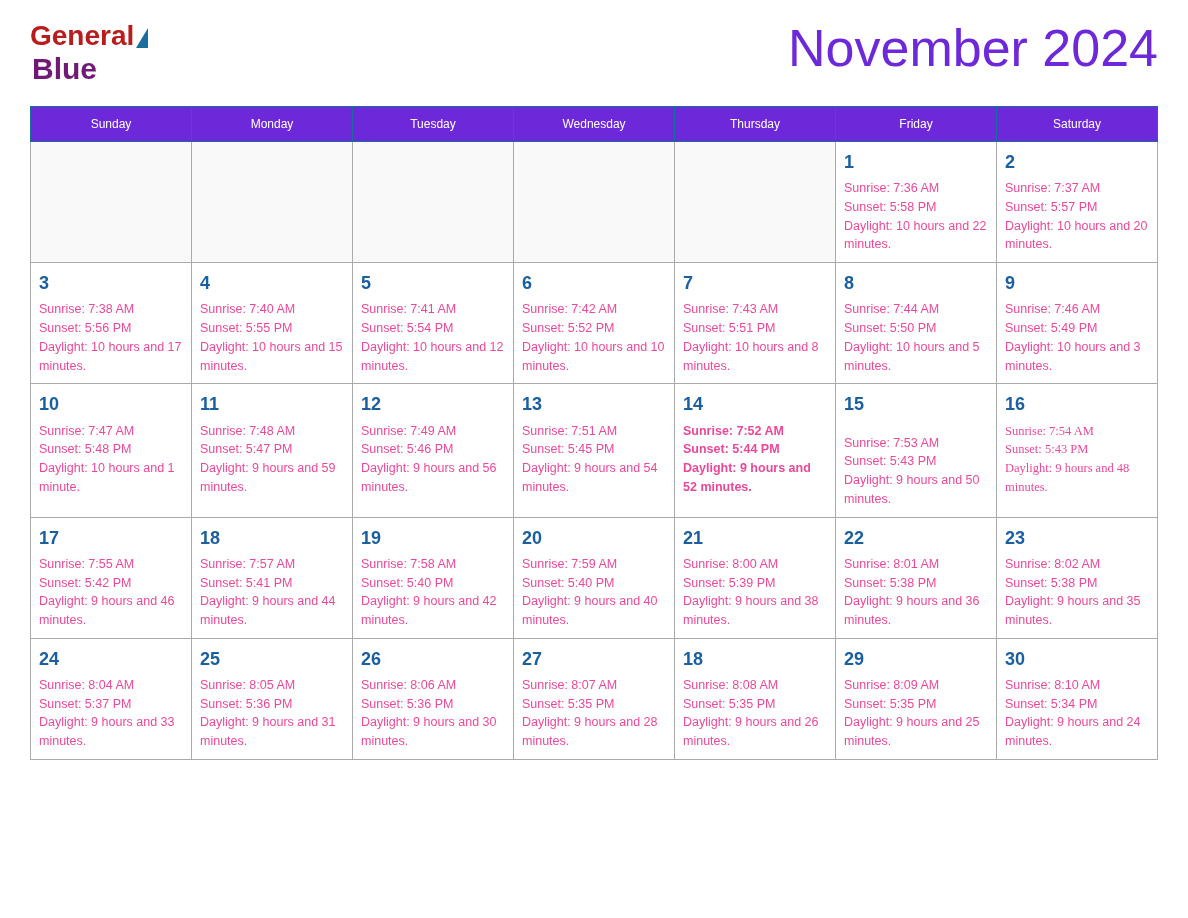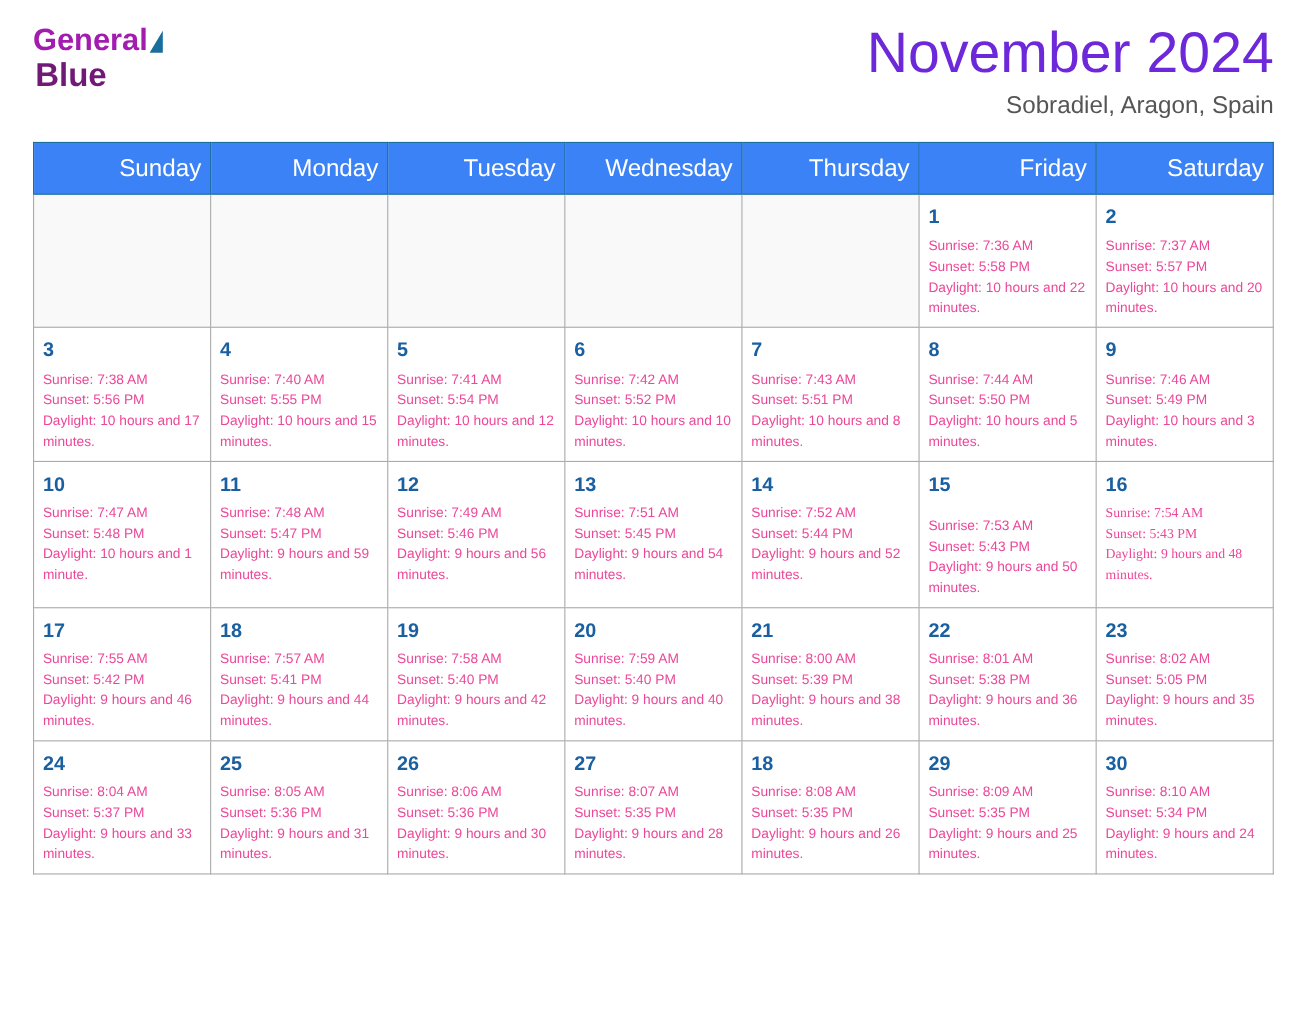--- a/index.html
+++ b/index.html
@@ -21,21 +21,21 @@
       flex-direction: column;
       align-items: flex-start;
     }
     .logo-top {
       display: flex;
       align-items: center;
     }
     .logo-general {
       font-size: 28px;
       font-weight: bold;
-      color: #a21caf;
+      color: #b91c1c;
     }
     .logo-triangle {
       width: 0;
       height: 0;
       border-left: 12px solid transparent;
       border-right: 0px solid transparent;
       border-bottom: 20px solid #1a6e9e;
       margin-left: 2px;
       margin-top: 4px;
     }
@@ -58,26 +58,26 @@
       font-size: 22px;
       color: #555;
       margin-top: 6px;
     }
     .calendar {
       width: 100%;
       border-collapse: collapse;
       border: 1px solid #999;
     }
     .calendar th {
-      background-color: #3b82f6;
+      background-color: #6d28d9;
       color: #fff;
-      font-size: 22px;
+      font-size: 12px;
       font-weight: normal;
       padding: 10px 8px;
-      text-align: right;
+      text-align: center;
       border: 1px solid #1a6e9e;
     }
     .calendar td {
       vertical-align: top;
       padding: 8px 8px;
       border: 1px solid #aaa;
       width: 14.28%;
       min-height: 100px;
       font-size: 13px;
       color: #333;
@@ -105,21 +105,20 @@
 <div class="header">
   <div class="logo">
     <div class="logo-top">
       <span class="logo-general">General</span>
       <div class="logo-triangle"></div>
     </div>
     <span class="logo-blue">Blue</span>
   </div>
   <div class="header-right">
     <div class="month-title">November 2024</div>
-    <div class="location-title">Sobradiel, Aragon, Spain</div>
   </div>
 </div>
 
 <table class="calendar">
   <thead>
     <tr>
     <th>Sunday</th>
         <th>Monday</th>
         <th>Tuesday</th>
         <th>Wednesday</th>
@@ -212,21 +211,21 @@
 Daylight: 9 hours and 56 minutes.</div>
         </td>
         <td>
           <span class="day-number">13</span>
           <div class="day-info" style="white-space: pre-line;">Sunrise: 7:51 AM
 Sunset: 5:45 PM
 Daylight: 9 hours and 54 minutes.</div>
         </td>
         <td>
           <span class="day-number">14</span>
-          <div class="day-info" style="white-space: pre-line;">Sunrise: 7:52 AM
+          <div class="day-info" style="white-space: pre-line; font-weight: bold;">Sunrise: 7:52 AM
 Sunset: 5:44 PM
 Daylight: 9 hours and 52 minutes.</div>
         </td>
         <td>
           <span class="day-number">15</span>
           <div class="day-info" style="white-space: pre-line; margin-top: 16px;">Sunrise: 7:53 AM
 Sunset: 5:43 PM
 Daylight: 9 hours and 50 minutes.</div>
         </td>
         <td>
@@ -269,21 +268,21 @@
         </td>
         <td>
           <span class="day-number">22</span>
           <div class="day-info" style="white-space: pre-line;">Sunrise: 8:01 AM
 Sunset: 5:38 PM
 Daylight: 9 hours and 36 minutes.</div>
         </td>
         <td>
           <span class="day-number">23</span>
           <div class="day-info" style="white-space: pre-line;">Sunrise: 8:02 AM
-Sunset: 5:05 PM
+Sunset: 5:38 PM
 Daylight: 9 hours and 35 minutes.</div>
         </td>
       </tr>
       <tr>
         <td>
           <span class="day-number">24</span>
           <div class="day-info" style="white-space: pre-line;">Sunrise: 8:04 AM
 Sunset: 5:37 PM
 Daylight: 9 hours and 33 minutes.</div>
         </td>

